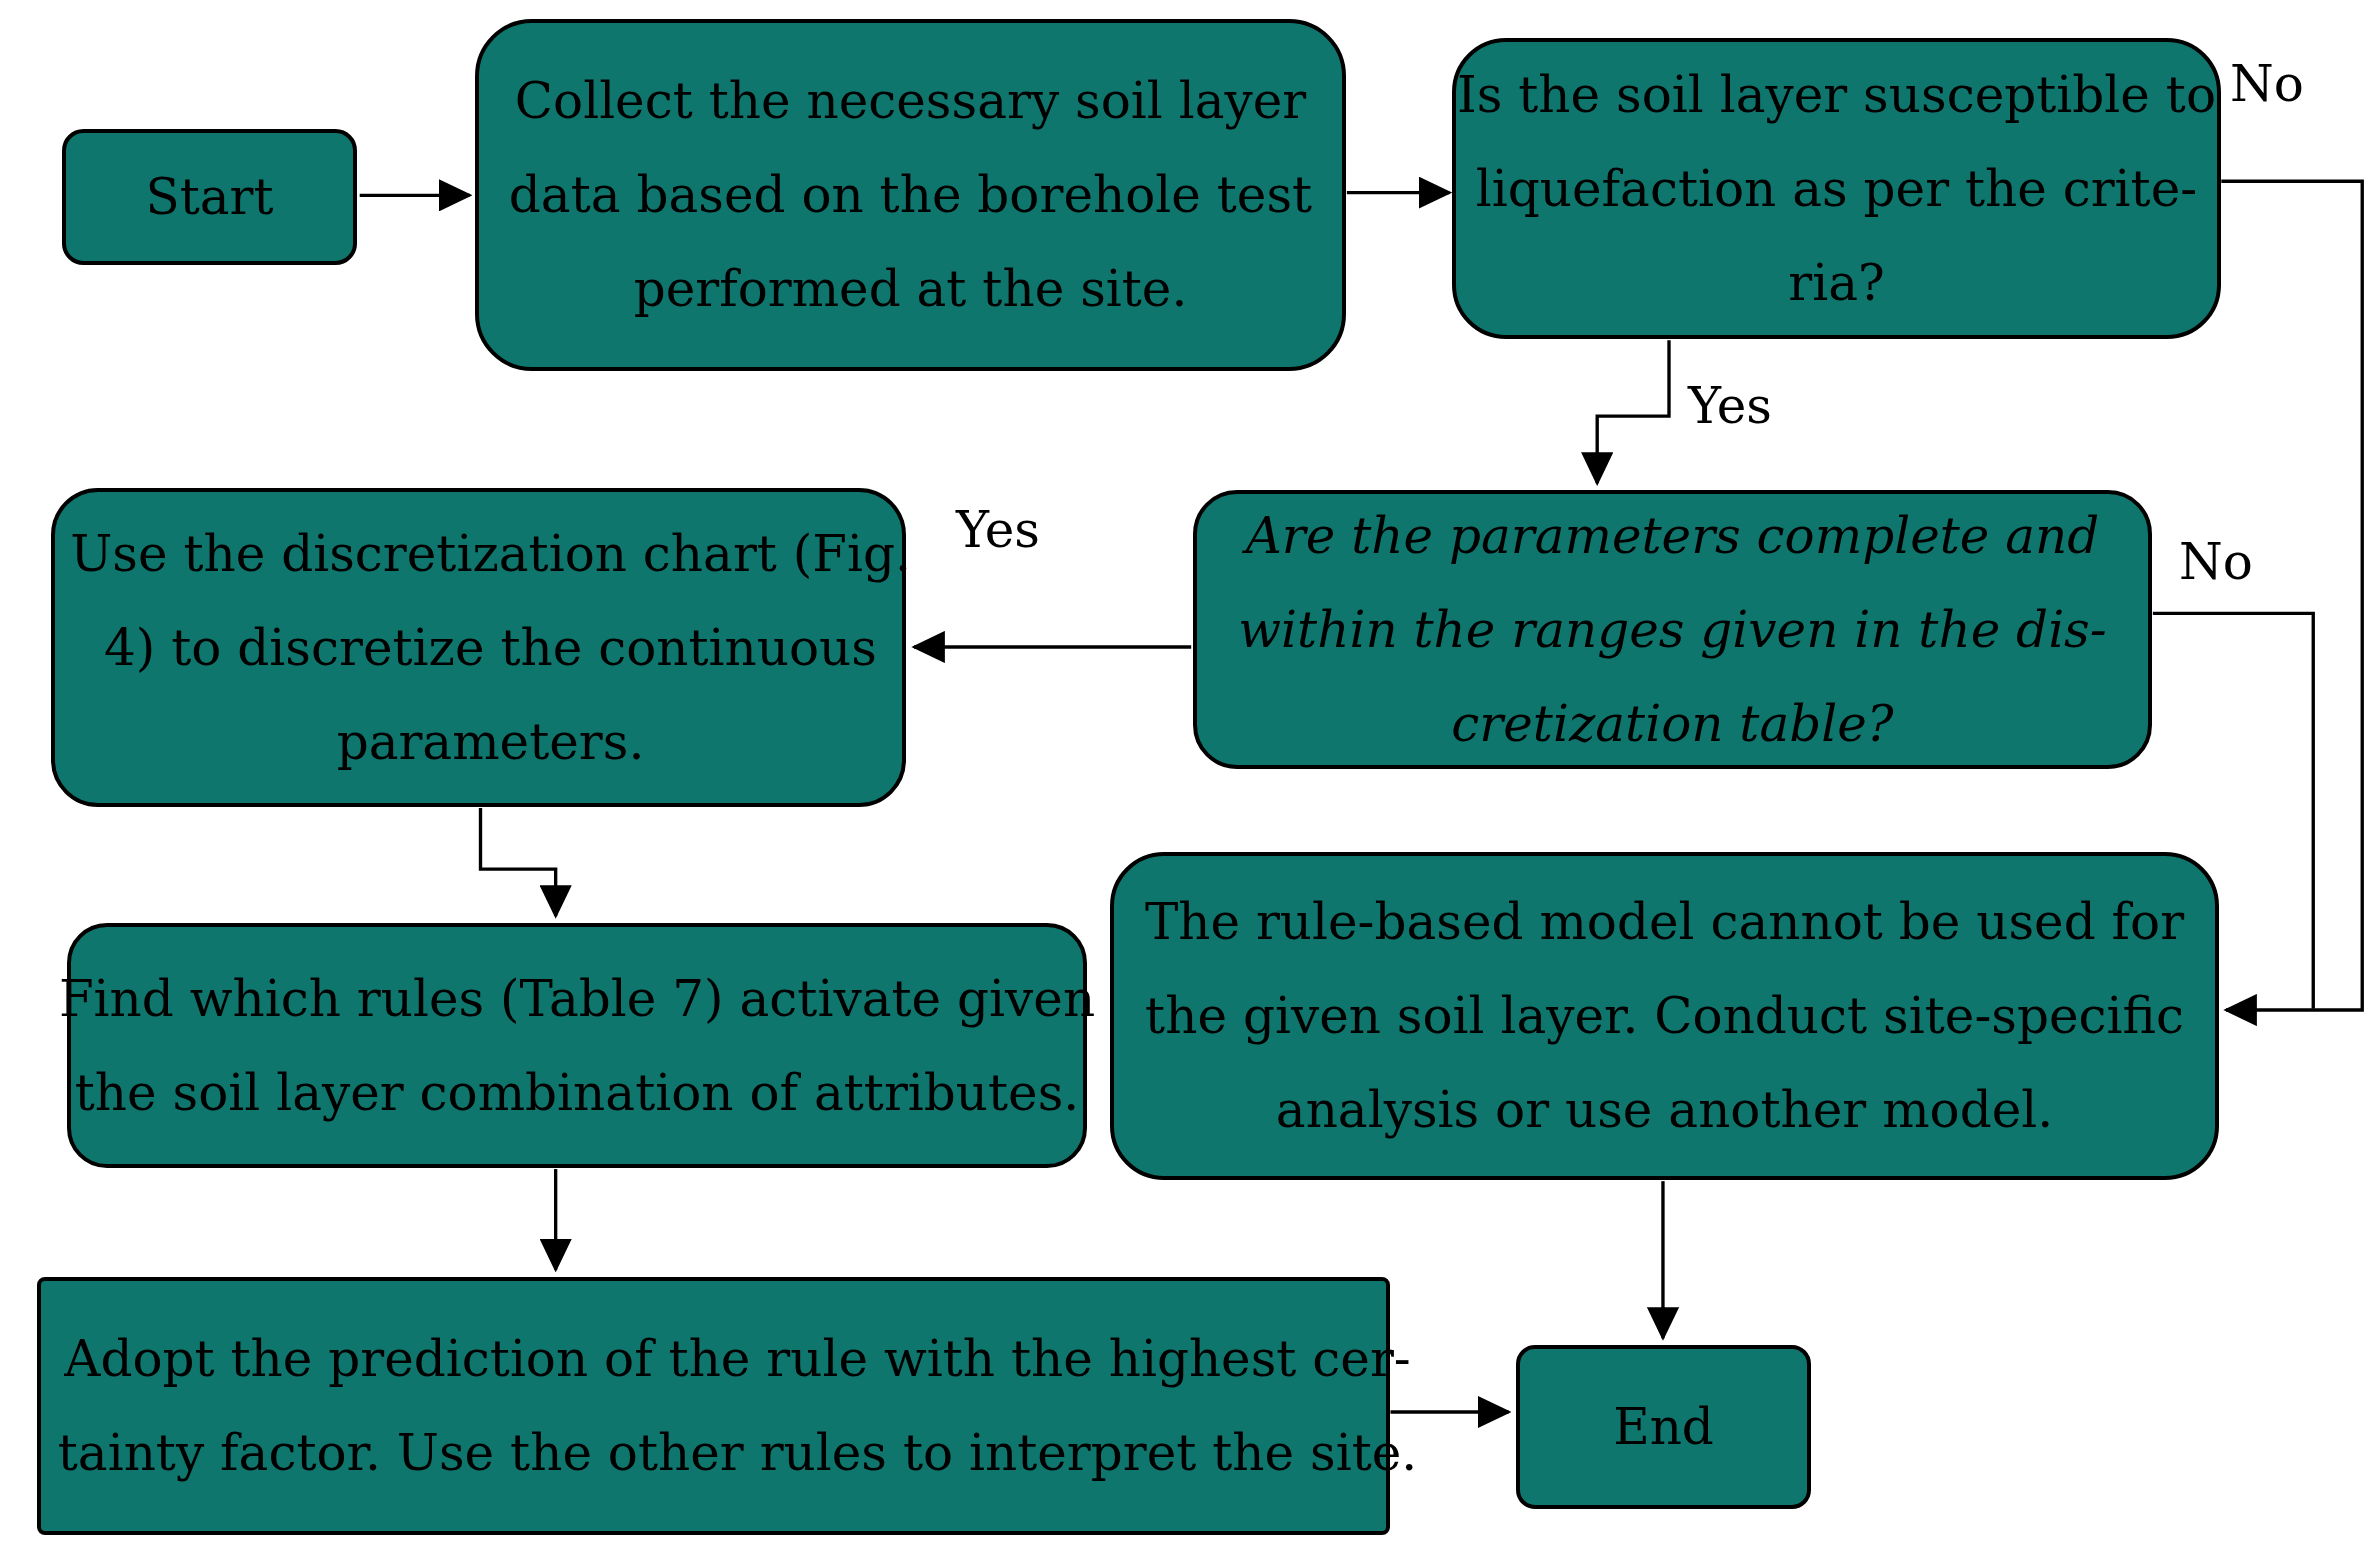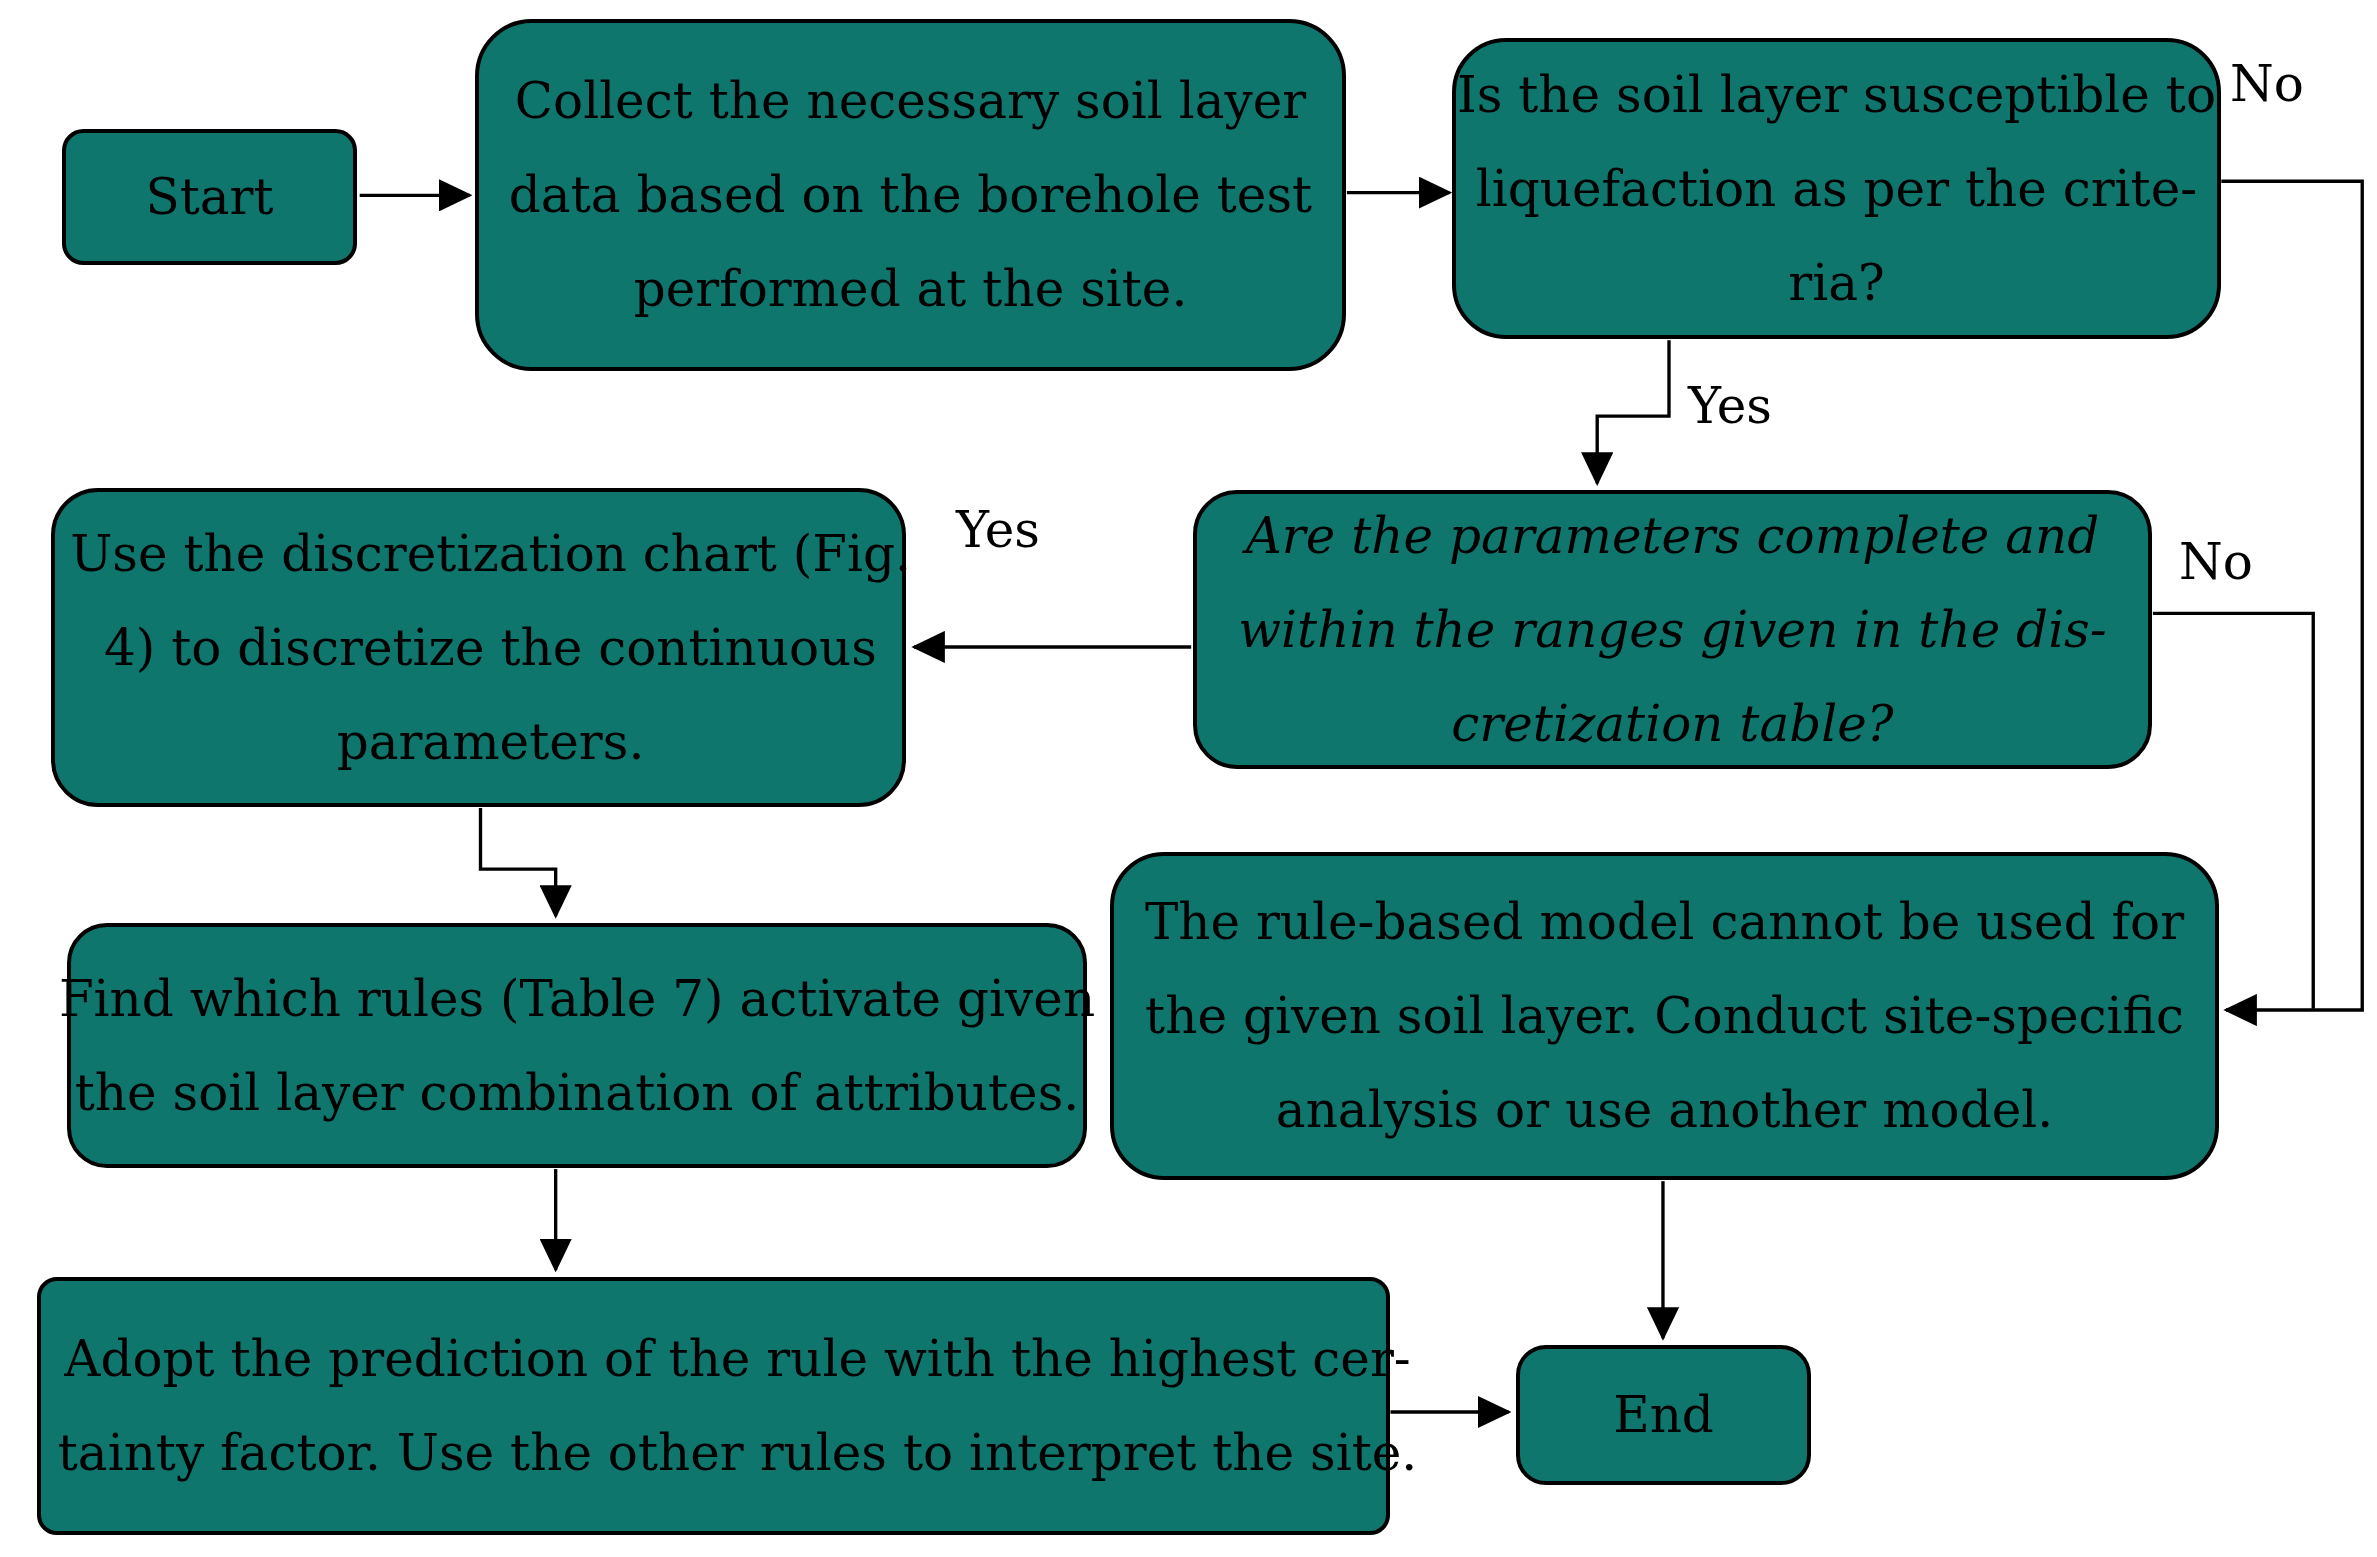--- a/index.html
+++ b/index.html
@@ -46,22 +46,22 @@
     white-space: nowrap;
   }
   
   #n-start       { left:   62px; top:  129px; width:  295px; height: 136px; border-radius: 21.5px; }
   #n-collect     { left:  475px; top:   19px; width: 871px; height: 352px; border-radius: 57px; }
   #n-susceptible { left: 1452px; top:   38px; width: 769px; height: 301px; border-radius: 54px; }
   #n-parameters  { left: 1193px; top:  490px; width: 959px; height: 279px; border-radius: 44px; font-style: italic; }
   #n-discretize  { left:   51px; top:  488px; width: 855px; height: 319px; border-radius: 47px; padding-left: 24px; }
   #n-find        { left:   48px; top: 923px; width: 1020px; height: 245px; border-radius: 40px; margin-left: 19px; }
   #n-cannot      { left: 1110px; top: 852px; width: 1109px; height: 328px; border-radius: 54px; }
-  #n-adopt       { left:   37px; top: 1277px; width: 1353px; height: 258px; border-radius: 20px; padding-left: 48px; }
-  #n-end         { left: 1516px; top: 1345px; width:  295px; height: 140px; border-radius: 30px; }
+  #n-adopt       { left:   37px; top: 1277px; width: 1353px; height: 258px; border-radius: 8px; padding-left: 48px; }
+  #n-end         { left: 1516px; top: 1345px; width:  295px; height: 164px; border-radius: 19px; }
   
   #l-no-top    { left: 2230px; top:  54px; }
   #l-yes-sus   { left: 1688px; top: 376px; }
   #l-no-param  { left: 2179px; top: 532px; }
   #l-yes-param { left: 956px; top: 500px; }
 </style>
 </head>
 <body>
 
 <div class="canvas">

